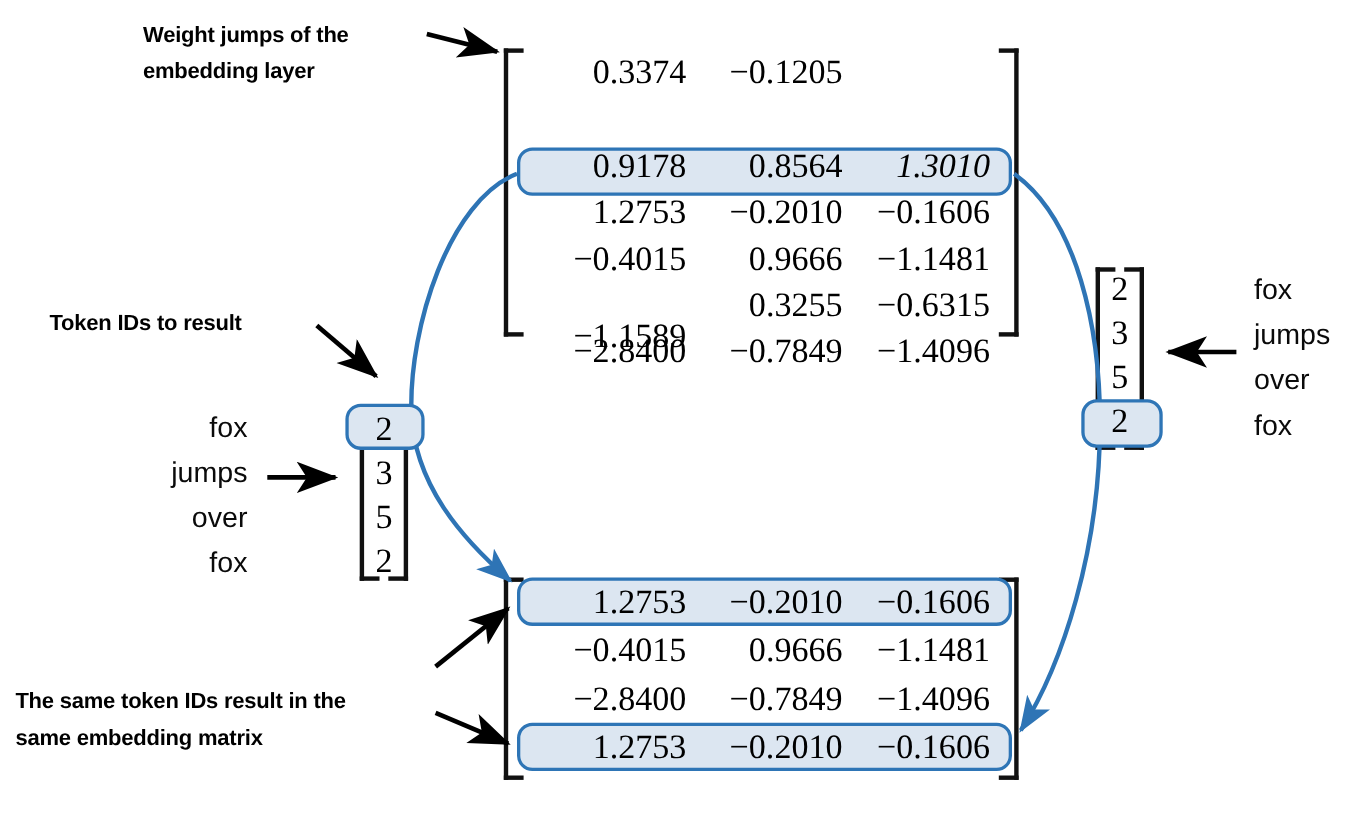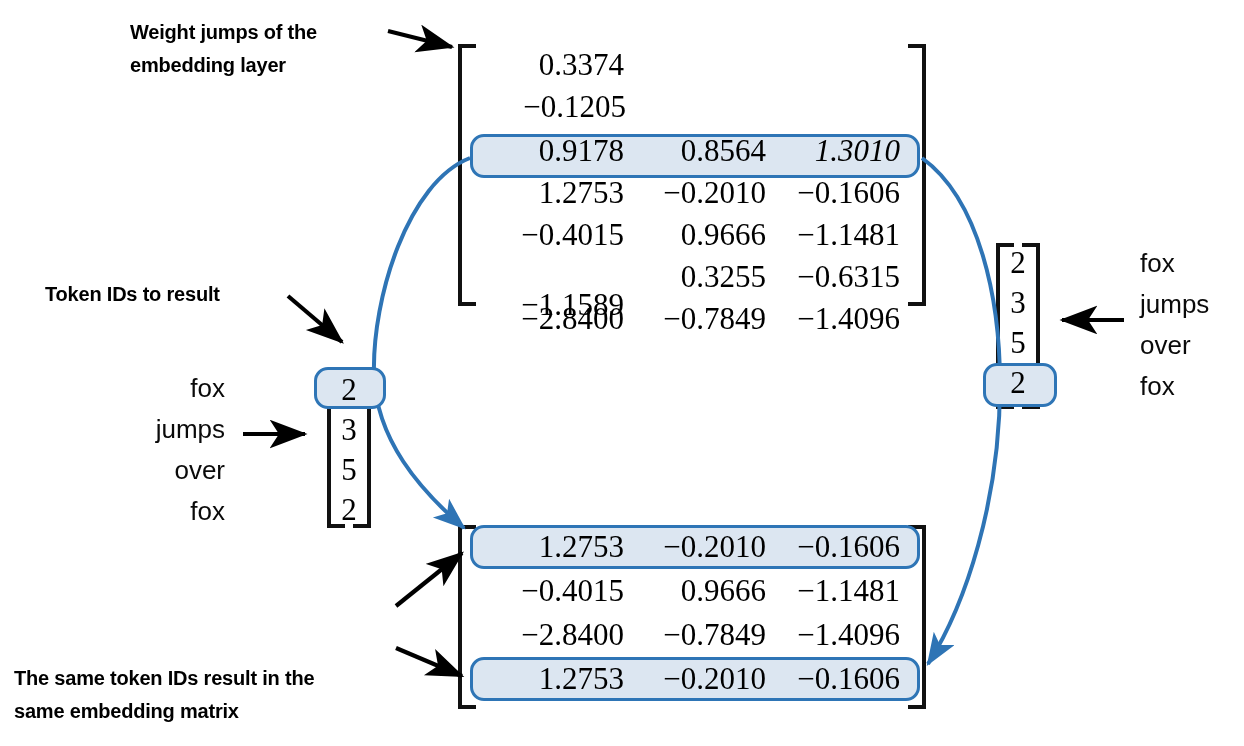--- a/index.html
+++ b/index.html
@@ -90,21 +90,21 @@
 
   <div class="caption" style="left:130px; top:16px;">
     <div>Weight jumps of the</div>
     <div>embedding layer</div>
   </div>
 
   <div class="caption" style="left:45px; top:278px;">
     <div>Token IDs to result</div>
   </div>
 
-  <div class="caption" style="left:14px; top:622px;margin-top:40px;">
+  <div class="caption" style="left:14px; top:622px;">
     <div>The same token IDs result in the</div>
     <div>same embedding matrix</div>
   </div>
 
   <div class="wordlist right-align" style="left:110px; top:368px; width:115px;">
     <div>fox</div>
     <div>jumps</div>
     <div>over</div>
     <div>fox</div>
   </div>
@@ -138,21 +138,21 @@
       <div class="tok" style="top:82px;">5</div>
       <div class="tok" style="top:122px;">2</div>
     </div>
   </div>
 
   <div class="pill" style="left:470px; top:134px; width:450px; height:44px;"></div>
   <div class="matrix" style="left:458px; top:44px; width:468px; height:262px;">
     <div class="brk left" style="left:0px;  top:0px; height:254px;"></div>
     <div class="brk right" style="right:0px; top:0px; height:254px;"></div>
     <div class="rows" style="padding:0 26px;">
-      <div class="mrow" style="height:42px; line-height:42px;flex-direction:column;">
+      <div class="mrow" style="height:42px; line-height:42px;">
         <span class="mcell cellnum" style="width:140px;">0.3374</span>
         <span class="mcell cellnum" style="width:142px;">−0.1205</span>
       </div>
       <div class="mrow" style="height:42px; line-height:42px;margin-top:44px;">
         <span class="mcell cellnum" style="width:140px;">0.9178</span>
         <span class="mcell cellnum" style="width:142px;">0.8564</span>
         <span class="mcell cellnum" style="width:134px;font-style:italic;">1.3010</span>
       </div>
       <div class="mrow" style="height:42px; line-height:42px;">
         <span class="mcell cellnum" style="width:140px;">1.2753</span>

